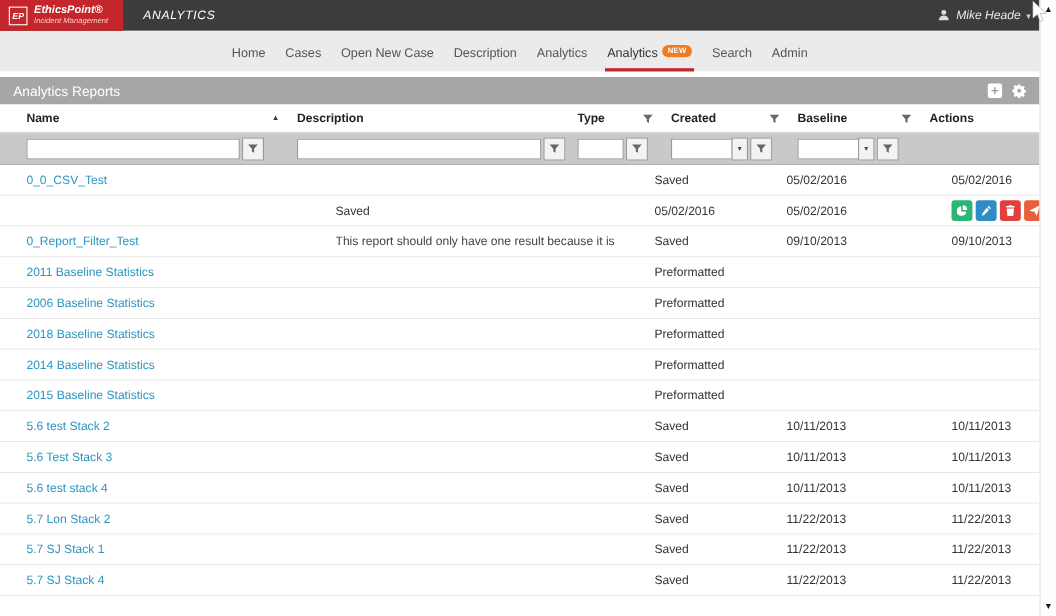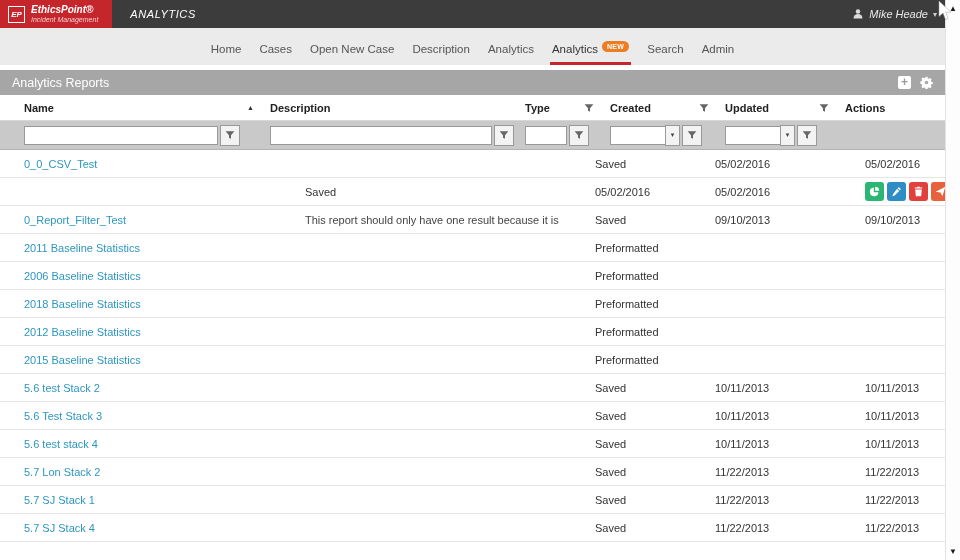--- a/index.html
+++ b/index.html
@@ -160,21 +160,21 @@
         </div>
       <div class="th">
           <span>Created</span>
           <span class="th-icon funnel-slot sm">
             <svg viewBox="0 0 16 16" width="10" height="10">
               <path fill="#666" d="M1 2h14L9.6 8.4V14l-3.2-1.6V8.4z"></path>
             </svg>
           </span>
         </div>
       <div class="th">
-          <span>Updated</span>
+          <span>Baseline</span>
           <span class="th-icon funnel-slot sm">
             <svg viewBox="0 0 16 16" width="10" height="10">
               <path fill="#666" d="M1 2h14L9.6 8.4V14l-3.2-1.6V8.4z"></path>
             </svg>
           </span>
         </div>
       <div class="th">
           <span>Actions</span>
         </div>
     </div>
@@ -378,21 +378,21 @@
           <div class="actions">
             <button class="act" style="background: rgb(43, 182, 115); color: rgb(43, 182, 115);">
               <svg viewBox="0 0 16 16">
                 <path fill="#fff" d="M7 2.2a6.3 6.3 0 1 0 6.8 6.8H7z"></path>
                 <path fill="#fff" d="M9 1a6.3 6.3 0 0 1 6 6H9z"></path>
               </svg>
             </button>
           </div>
         </div>
         <div class="grid row">
-          <div class="cell"><a class="link">2012 Baseline Statistics</a></div>
+          <div class="cell"><a class="link">2014 Baseline Statistics</a></div>
           <div class="cell desc"></div>
           <div class="cell">Preformatted</div>
           <div class="cell"></div>
           <div class="cell"></div>
           <div class="actions">
             <button class="act" style="background: rgb(43, 182, 115); color: rgb(43, 182, 115);">
               <svg viewBox="0 0 16 16">
                 <path fill="#fff" d="M7 2.2a6.3 6.3 0 1 0 6.8 6.8H7z"></path>
                 <path fill="#fff" d="M9 1a6.3 6.3 0 0 1 6 6H9z"></path>
               </svg>

